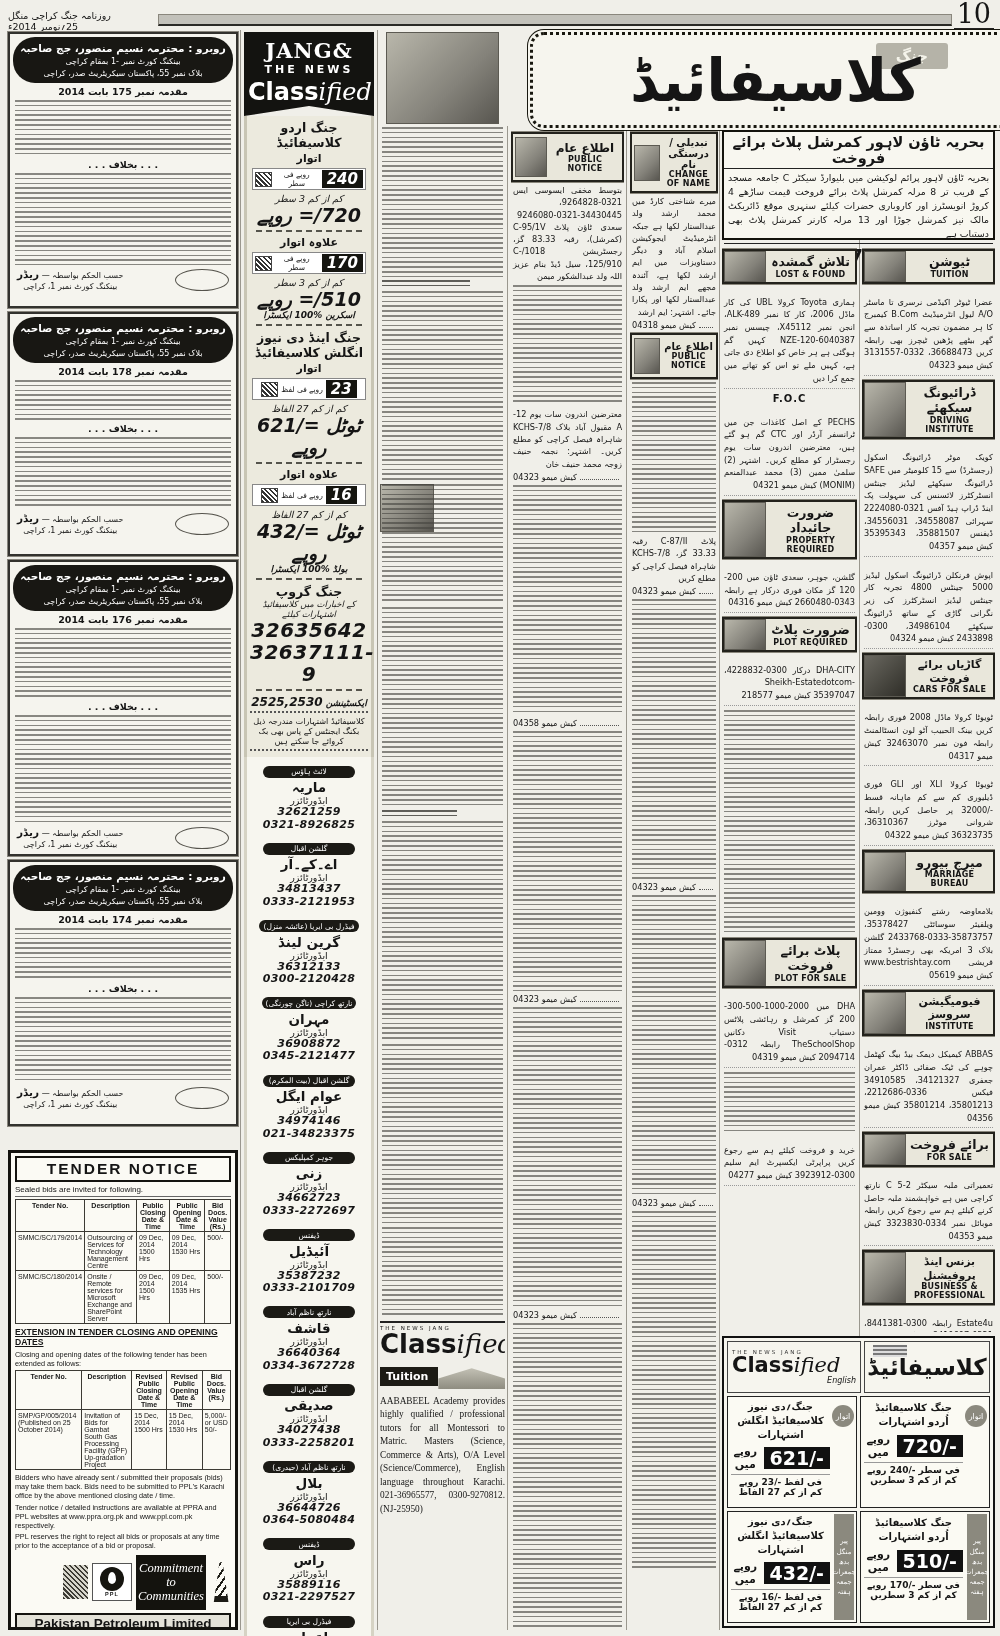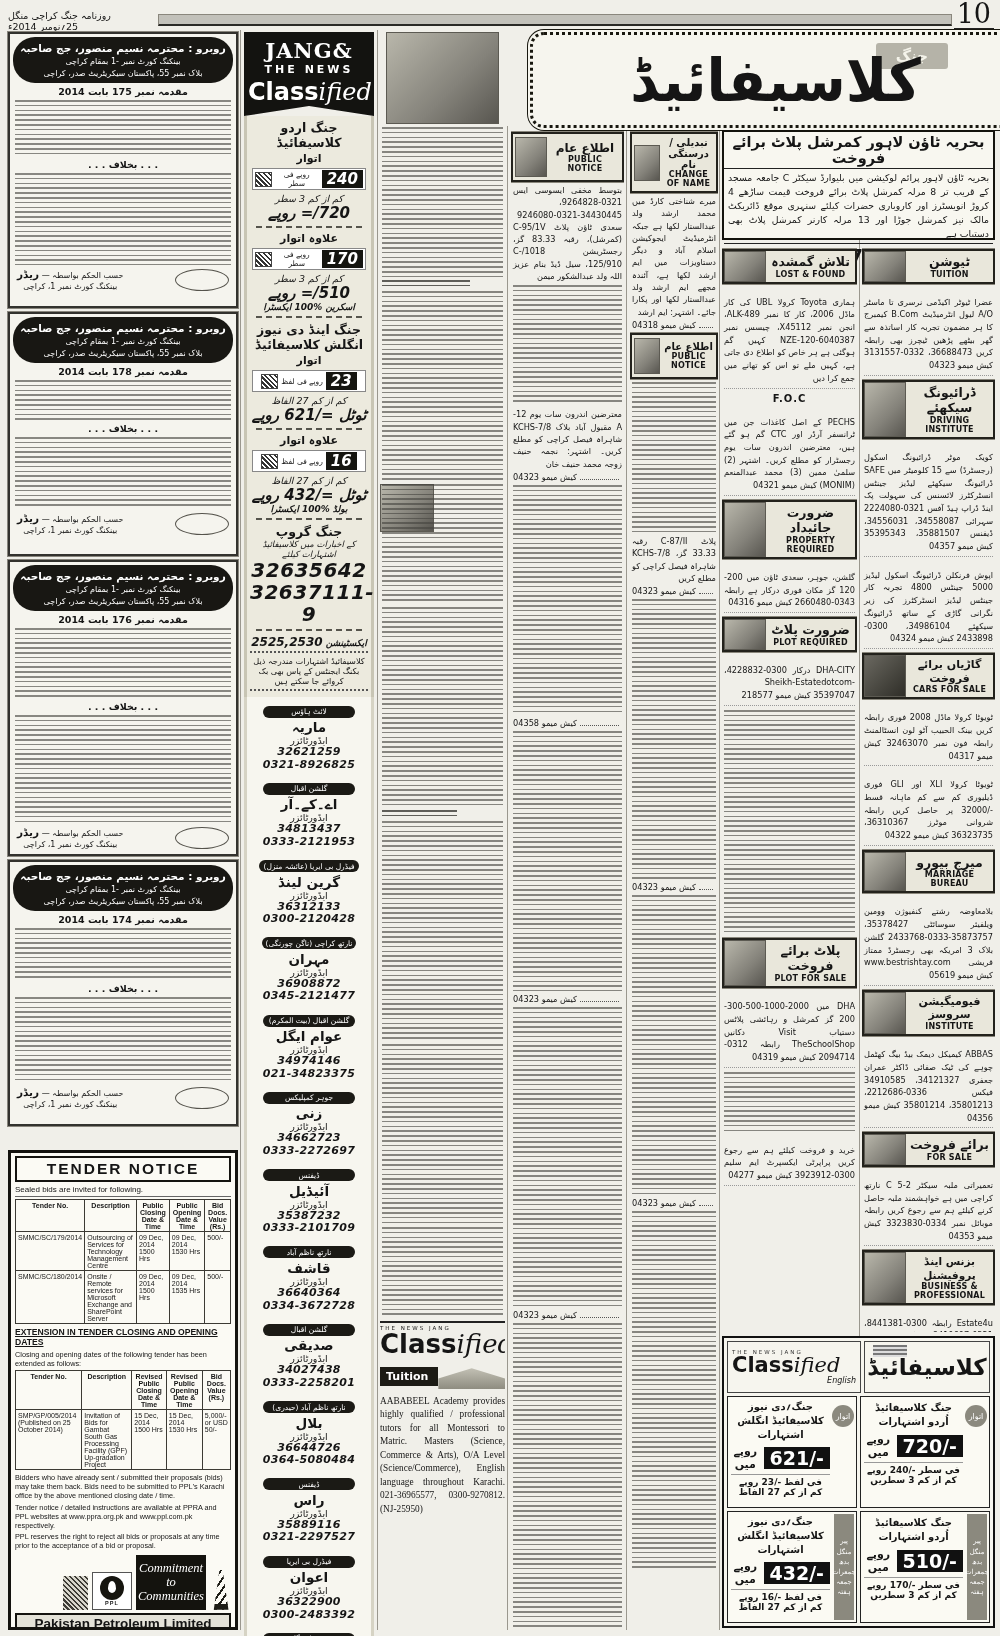--- a/index.html
+++ b/index.html
@@ -29,21 +29,21 @@
   .nsig-r b{font-size:10.5px;}
   
   .tender{position:absolute;left:8px;top:1150px;width:230px;height:480px;border:3px solid #14130f;background:#fbfaf4;padding:3px 4px;box-sizing:border-box;font-family:"Liberation Sans",sans-serif;overflow:hidden;}
   .t-title{border:2px solid #14130f;text-align:center;font-weight:bold;font-size:15.5px;letter-spacing:2px;padding:2px 0;margin-bottom:2px;}
   .t-intro{font-size:8px;border-bottom:1px solid #666;padding:1px 0 2px;}
   .t-table{width:100%;border-collapse:collapse;font-size:7px;margin:2px 0;}
   .t-table th,.t-table td{border:1px solid #3c3a34;padding:1.5px 2px;vertical-align:top;text-align:left;}
   .t-table th{font-weight:bold;text-align:center;}
   .t-ext{font-size:8.6px;font-weight:bold;text-decoration:underline;margin-top:3px;}
   .t-note{font-size:7.3px;margin:2.5px 0;line-height:1.25;}
-  .ppl-row{display:flex;align-items:flex-end;gap:4px;margin-top:4px;margin-left:48px;}
+  .ppl-row{display:flex;align-items:center;gap:4px;margin-top:4px;margin-left:48px;}
   .ppl-hatch{width:26px;height:34px;background:repeating-linear-gradient(45deg,#3d3b35 0 1.5px,#d8d6cc 1.5px 3.5px);}
   .ppl-logo{width:40px;height:36px;background:#fff;border:1px solid #555;display:flex;flex-direction:column;align-items:center;justify-content:center;}
   .ppl-circle{width:24px;height:24px;background:#16150f;border-radius:50%;position:relative;}
   .ppl-circle::after{content:"";position:absolute;left:8px;top:5px;width:8px;height:12px;background:#fff;border-radius:50% 50% 50% 50%/60% 60% 40% 40%;}
   .ppl-logo span{font-size:5.5px;font-weight:bold;letter-spacing:1px;}
   .ppl-slogan{flex:1;background:#14130e;color:#fff;text-align:center;font-family:"Liberation Serif",serif;font-style:italic;font-size:12.5px;padding:6px 2px;line-height:1.15;}
   .ppl-derrick{width:22px;height:40px;background:linear-gradient(to top,#1d1c16 0 6px,transparent 6px),
       repeating-linear-gradient(-55deg,#1d1c16 0 2px,transparent 2px 6px);clip-path:polygon(18% 100%,45% 0,60% 0,88% 100%);}
   .ppl-name{margin-top:3px;border:2px solid #14130f;text-align:center;font-weight:bold;font-size:13.5px;padding:1px 0;background:#e4e2d8;}
   .t-bottombar{height:7px;background:#14130f;margin-top:3px;}
@@ -55,21 +55,21 @@
   .jl-3{font-size:24px;font-weight:bold;margin-top:2px;}
   .jl-3 i{font-family:"DejaVu Serif",serif;font-weight:normal;}
   .rates{background:#eceade;border-left:3px solid #c8c5b4;border-right:3px solid #c8c5b4;padding:4px 3px;text-align:center;}
   .r-title{font-size:12.5px;font-weight:bold;}
   .r-sub{font-size:11px;font-weight:bold;margin-top:2px;}
   .r-row{display:flex;direction:rtl;align-items:center;justify-content:center;gap:3px;background:#fff;border:1px solid #888;margin:3px 2px;padding:1px 2px;}
   .rnum{background:#151510;color:#fff;font-weight:bold;font-style:italic;font-size:15px;padding:0 5px;}
   .runit{font-size:7.5px;}
   .hatch{width:15px;height:13px;background:repeating-linear-gradient(45deg,#333 0 1.5px,#fff 1.5px 3.5px);border:1px solid #444;}
   .r-min{font-size:9.5px;font-style:italic;}
-  .r-total{font-size:15px;font-weight:bold;font-style:italic;}
+  .r-total{font-size:19px;font-weight:bold;font-style:italic;}
   .r-extra{font-size:9px;font-style:italic;font-weight:bold;}
   .r-dash{border-top:2px dashed #55544c;margin:4px 6px;}
   .r-phone{font-size:20px;font-weight:bold;letter-spacing:.5px;line-height:1.1;font-style:italic;}
   .agents-intro{font-size:8.2px;text-align:center;border-top:2px dotted #555;border-bottom:2px dotted #555;padding:3px 1px;margin:2px 0;}
   .agent{background:#f7f6ef;border-left:3px solid #d6d3c4;border-right:3px solid #d6d3c4;text-align:center;padding:2px 2px 3px;}
   .ag-pill{background:#1b1a15;color:#fff;border-radius:10px;font-size:7.5px;padding:1.5px 4px;display:inline-block;min-width:70%;}
   .ag-name{font-size:13.5px;font-weight:bold;margin-top:1px;}
   .ag-role{font-size:9.5px;}
   .ag-ph{font-size:11px;font-weight:bold;font-style:italic;line-height:1.15;letter-spacing:.3px;}
   

